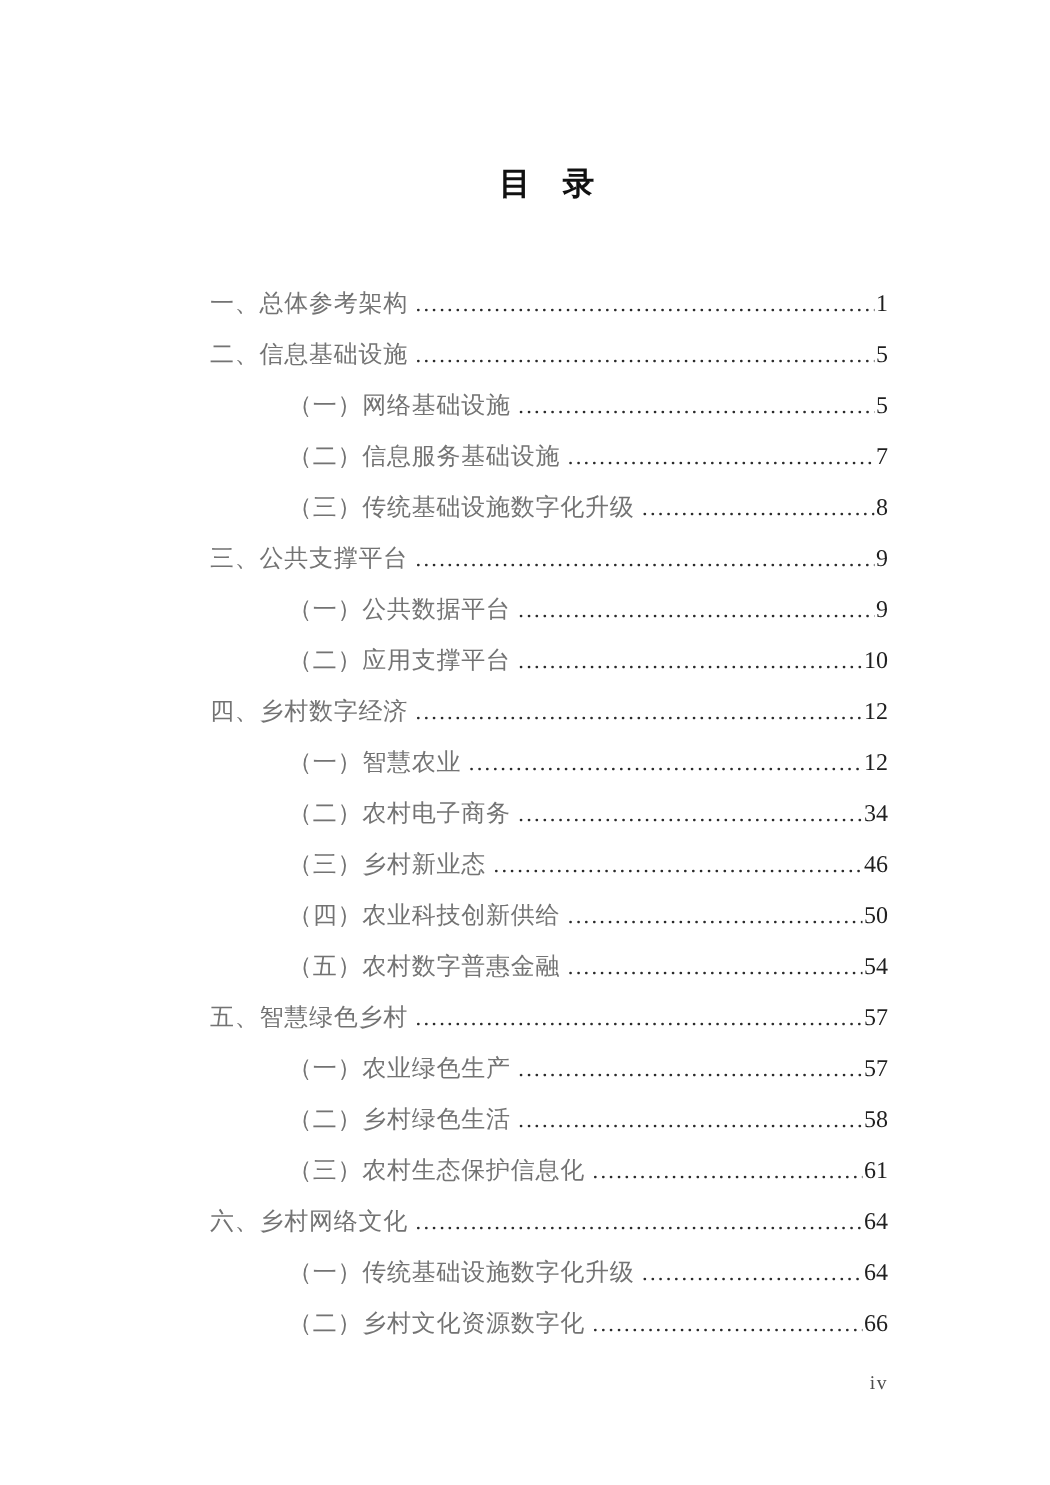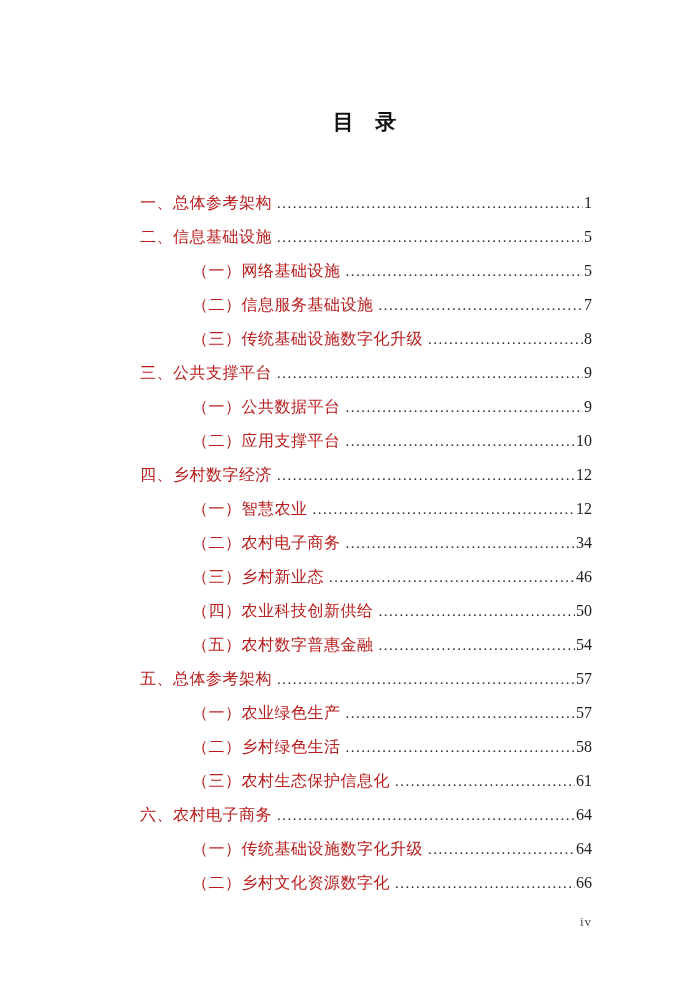--- a/index.html
+++ b/index.html
@@ -46,21 +46,21 @@
     height: 34px;
     line-height: 34px;
     font-size: 16px;
   }
   .toc-row.level-2 {
     padding-left: 52px;
   }
   .toc-label {
     white-space: nowrap;
     letter-spacing: 0.5px;
-    color: #b91c1c;
+    color: #737373;
   }
   .toc-leader {
     flex: 1;
     overflow: hidden;
     white-space: nowrap;
     margin-left: 5px;
     margin-right: 1px;
     color: #2a2a2a;
   }
   .toc-leader::after {
@@ -155,41 +155,41 @@
         <span class="toc-label">（四）农业科技创新供给</span>
         <span class="toc-leader"></span>
         <span class="toc-page">50</span>
       </div>
       <div class="toc-row level-2">
         <span class="toc-label">（五）农村数字普惠金融</span>
         <span class="toc-leader"></span>
         <span class="toc-page">54</span>
       </div>
       <div class="toc-row level-1">
-        <span class="toc-label">五、总体参考架构</span>
+        <span class="toc-label">五、智慧绿色乡村</span>
         <span class="toc-leader"></span>
         <span class="toc-page">57</span>
       </div>
       <div class="toc-row level-2">
         <span class="toc-label">（一）农业绿色生产</span>
         <span class="toc-leader"></span>
         <span class="toc-page">57</span>
       </div>
       <div class="toc-row level-2">
         <span class="toc-label">（二）乡村绿色生活</span>
         <span class="toc-leader"></span>
         <span class="toc-page">58</span>
       </div>
       <div class="toc-row level-2">
         <span class="toc-label">（三）农村生态保护信息化</span>
         <span class="toc-leader"></span>
         <span class="toc-page">61</span>
       </div>
       <div class="toc-row level-1">
-        <span class="toc-label">六、农村电子商务</span>
+        <span class="toc-label">六、乡村网络文化</span>
         <span class="toc-leader"></span>
         <span class="toc-page">64</span>
       </div>
       <div class="toc-row level-2">
         <span class="toc-label">（一）传统基础设施数字化升级</span>
         <span class="toc-leader"></span>
         <span class="toc-page">64</span>
       </div>
       <div class="toc-row level-2">
         <span class="toc-label">（二）乡村文化资源数字化</span>

